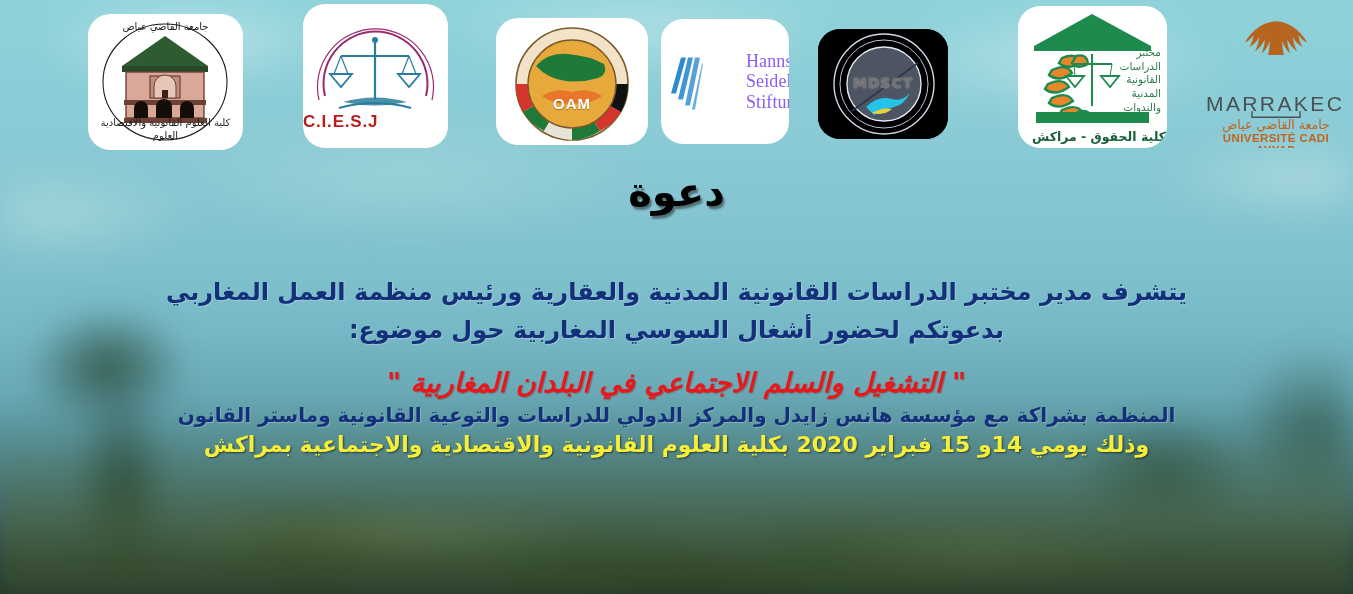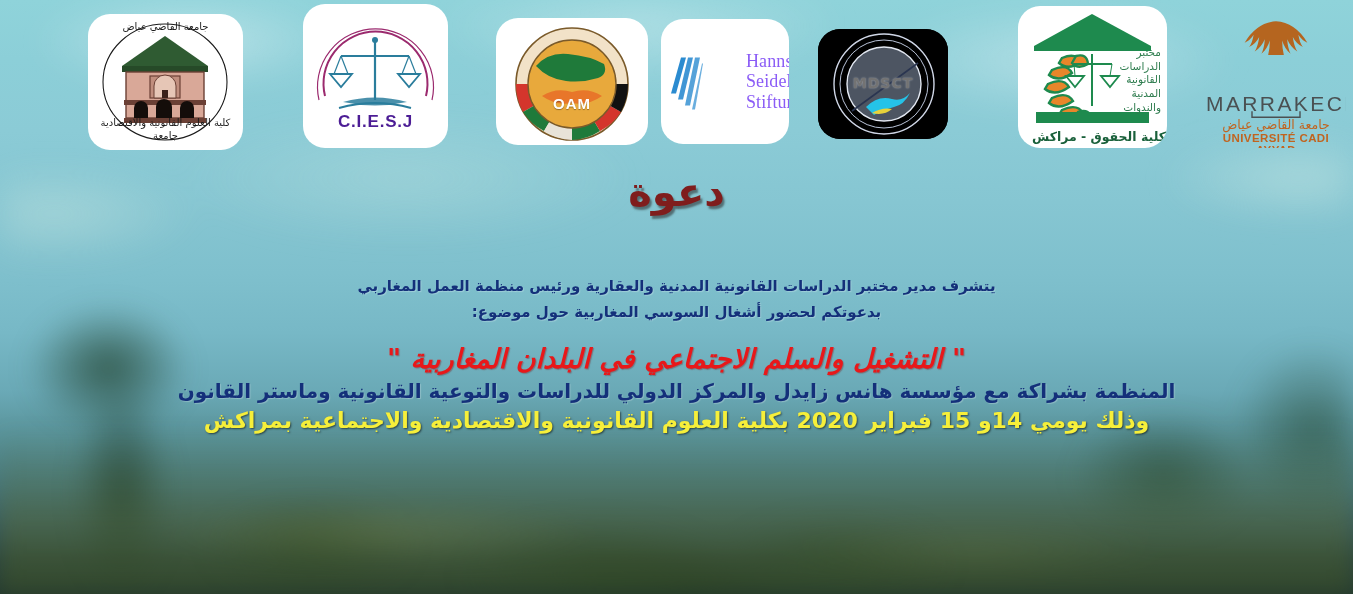--- a/index.html
+++ b/index.html
@@ -204,25 +204,24 @@
     font-size: 12.5px;
     font-weight: bold;
     color: #19603a;
     padding-left: 13px;
   }
 
   
   .ciesj-label {
     position: absolute;
     left: 0; right: 0; bottom: 16px;
-    text-align: center;
     font-family: "Liberation Sans", sans-serif;
     font-size: 17px;
     font-weight: bold;
-    color: #4c1d95;
+    color: #b91c1c;
     letter-spacing: .8px;
     direction: ltr;
   }
 
   
   .oam-label {
     position: absolute;
     left: 0; right: 0; top: 61%;
     text-align: center;
     font-family: "Liberation Sans", sans-serif;
@@ -253,37 +252,37 @@
     z-index: 6;
     direction: rtl;
     text-align: center;
   }
 
   .headline {
     margin-top: 14px;
     font-family: "DejaVu Sans", sans-serif;
     font-size: 40px;
     font-weight: bold;
-    color: #7f1d1d;
+    color: #000000;
     letter-spacing: 2px;
     text-shadow: 2px 3px 2px rgba(40,40,40,.55);
     line-height: 1.1;
   }
 
   .para-blue {
     font-family: "DejaVu Sans", sans-serif;
     font-weight: bold;
     color: #14307a;
     text-shadow: 1px 1px 1px rgba(255,255,255,.25);
     line-height: 1.35;
   }
 
   .intro {
     margin-top: 62px;
-    font-size: 15px;
+    font-size: 24px;
     padding: 0 110px;
   }
   .intro .l1 { display:block; }
   .intro .l2 { display:block; margin-top: 6px; }
 
   .seminar-title {
     margin-top: 20px;
     font-family: "DejaVu Sans", sans-serif;
     font-size: 27px;
     font-weight: bold;
@@ -350,21 +349,21 @@
 
         <rect x="36" y="86" width="82" height="5" fill="#6b4035"></rect>
 
         <path d="M46 104 v-10 a7 7 0 0 1 14 0 v10 z" fill="#140d0a"></path>
         <path d="M68 104 v-11 a8 8 0 0 1 16 0 v11 z" fill="#140d0a"></path>
         <path d="M92 104 v-10 a7 7 0 0 1 14 0 v10 z" fill="#140d0a"></path>
         <rect x="36" y="104" width="82" height="5" fill="#6b4035"></rect>
       </svg>
       <div class="fsjes-bottom">
         <div>كلية العلوم القانونية والاقتصادية</div>
-        <div>جامعة</div>
+        <div>العلوم</div>
       </div>
     </div>
 
     <div class="logo logo-ciesj">
       <svg viewBox="0 0 145 144">
 
         <path d="M22 92 A52 52 0 1 1 123 92" fill="none" stroke="#9b2a6e" stroke-width="2"></path>
         <path d="M16 96 A58 58 0 1 1 129 96" fill="none" stroke="#9b2a6e" stroke-width="1.2"></path>
 
         <line x1="72" y1="38" x2="72" y2="96" stroke="#2a7d9c" stroke-width="2.2"></line>

